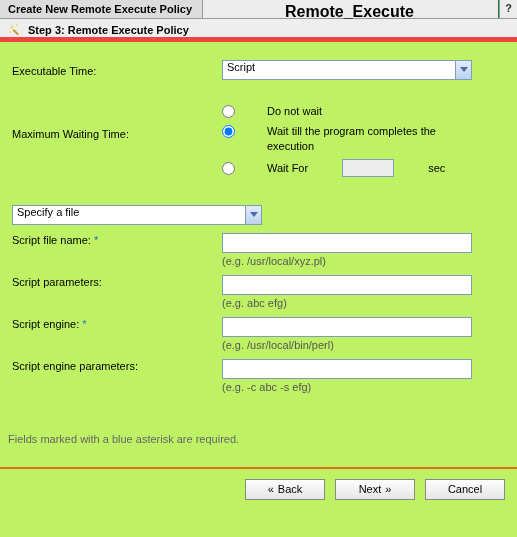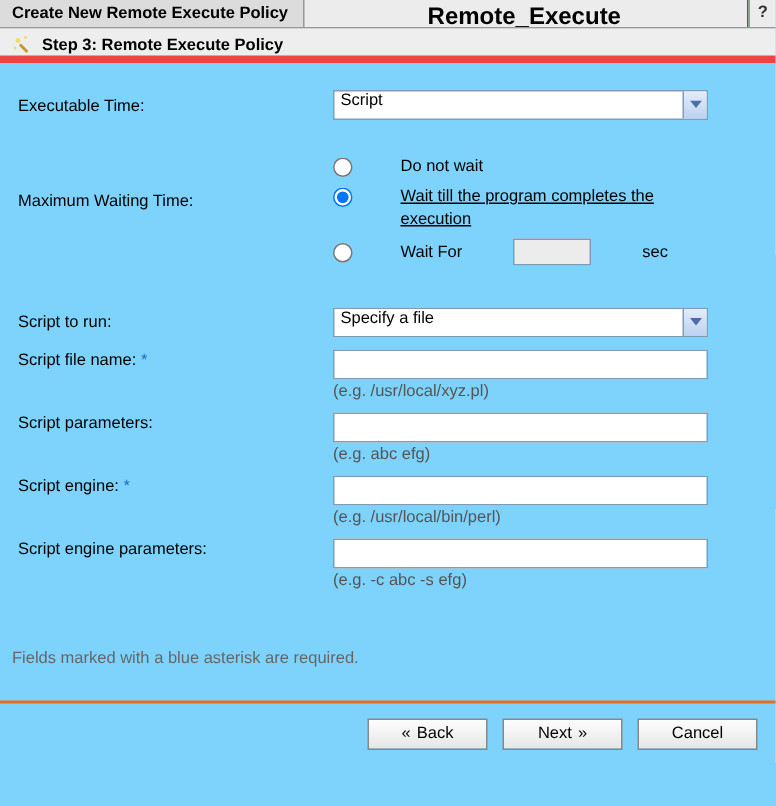--- a/index.html
+++ b/index.html
@@ -6,21 +6,21 @@
   body {
     margin: 0;
     font-family: Verdana, Arial, sans-serif;
     font-size: 11px;
     color: #000;
     background: #fff;
   }
   .window {
     width: 517px;
     height: 537px;
-    background: #7dd3fc;
+    background: #bef264;
     position: relative;
   }
   .title-bar {
     background: #ececec;
     border-bottom: 1px solid #999;
     display: flex;
     height: 19px;
   }
   .tab-active {
     background: #dcdcdc;
@@ -210,36 +210,35 @@
     <div class="row row-tall">
       <div class="lbl" style="padding-top:26px;">Maximum Waiting Time:</div>
       <div class="ctrl">
         <div class="radio-group">
           <div class="radio-row">
             <input type="radio" name="mw" style="">
             <span class="radio-label">Do not wait</span>
           </div>
           <div class="radio-row">
             <input type="radio" name="mw" checked="" style="">
-            <span class="radio-label" style="width:230px;text-decoration:underline;">Wait till the program completes the execution</span>
+            <span class="radio-label" style="width:230px;">Wait till the program completes the execution</span>
           </div>
           <div class="radio-row" style="align-items:center;">
             <input type="radio" name="mw" style="">
             <span class="radio-label">Wait For</span>
             <input class="waitfor-input" type="text" disabled="" value="" style="">
             <span>sec</span>
           </div>
         </div>
       </div>
     </div>
 
     <div class="section-gap"></div>
 
     <div class="row row-mid">
-      <div class="lbl">Script to run:</div>
       <div class="ctrl">
         <div class="select">
           <span>Specify a file</span>
           <span class="select-btn">
             <svg width="8" height="6">
                 <polygon points="0,0 8,0 4,5" fill="#4a6da7"></polygon>
               </svg>
           </span>
         </div>
       </div>

